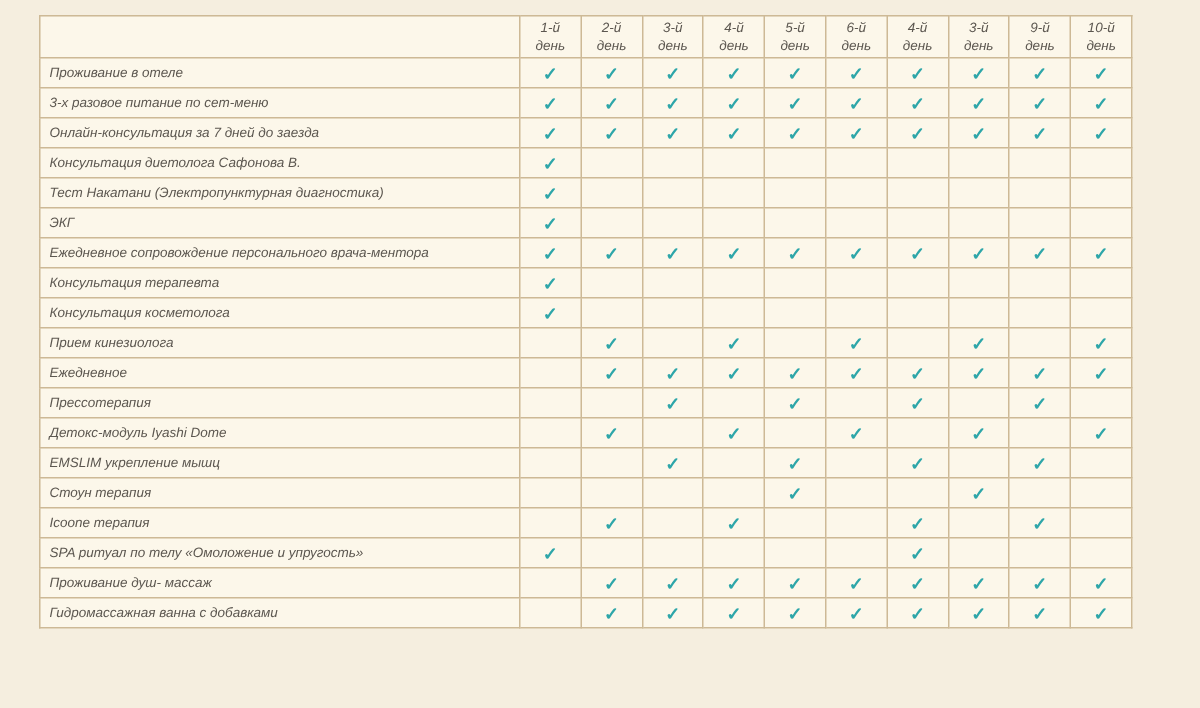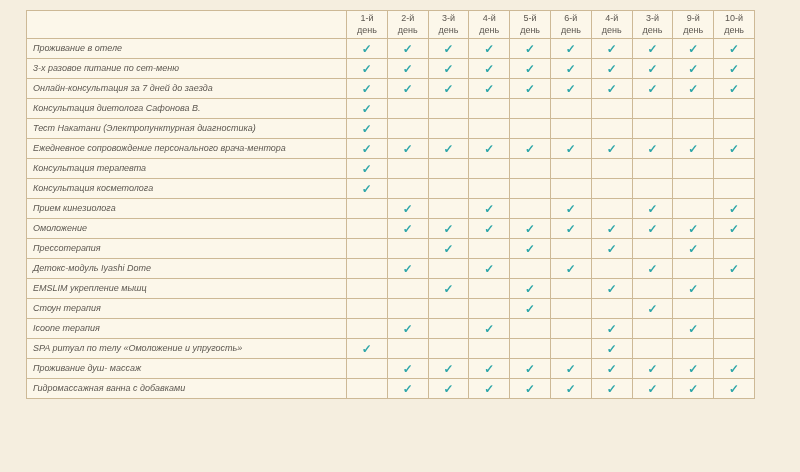--- a/index.html
+++ b/index.html
@@ -31,20 +31,21 @@
     font-size:9px;
     color:#5c5750;
     padding:0;
   }
   .schedule thead th{
     height:27px;
     font-weight:normal;
     text-align:center;
     line-height:1.3;
     vertical-align:middle;
+    font-style:italic;
   }
   .schedule tbody td{
     height:15px;
     vertical-align:middle;
   }
   .schedule td.label{
     text-align:left;
     padding:2px 6px 2px 6px;
     line-height:1.25;
     font-style:italic;
@@ -183,20 +184,33 @@
           <td class="day"></td>
           <td class="day"></td>
           <td class="day"></td>
           <td class="day"></td>
           <td class="day"></td>
           <td class="day"></td>
           <td class="day"></td>
           <td class="day"></td>
         </tr>
         <tr>
+          <td class="label">ЭКГ</td>
+          <td class="day"><span class="check">✓</span></td>
+          <td class="day"></td>
+          <td class="day"></td>
+          <td class="day"></td>
+          <td class="day"></td>
+          <td class="day"></td>
+          <td class="day"></td>
+          <td class="day"></td>
+          <td class="day"></td>
+          <td class="day"></td>
+        </tr>
+        <tr>
           <td class="label">Ежедневное сопровождение  персонального врача-ментора</td>
           <td class="day"><span class="check">✓</span></td>
           <td class="day"><span class="check">✓</span></td>
           <td class="day"><span class="check">✓</span></td>
           <td class="day"><span class="check">✓</span></td>
           <td class="day"><span class="check">✓</span></td>
           <td class="day"><span class="check">✓</span></td>
           <td class="day"><span class="check">✓</span></td>
           <td class="day"><span class="check">✓</span></td>
           <td class="day"><span class="check">✓</span></td>
@@ -235,21 +249,21 @@
           <td class="day"></td>
           <td class="day"><span class="check">✓</span></td>
           <td class="day"></td>
           <td class="day"><span class="check">✓</span></td>
           <td class="day"></td>
           <td class="day"><span class="check">✓</span></td>
           <td class="day"></td>
           <td class="day"><span class="check">✓</span></td>
         </tr>
         <tr>
-          <td class="label">Омоложение</td>
+          <td class="label">Ежедневное</td>
           <td class="day"></td>
           <td class="day"><span class="check">✓</span></td>
           <td class="day"><span class="check">✓</span></td>
           <td class="day"><span class="check">✓</span></td>
           <td class="day"><span class="check">✓</span></td>
           <td class="day"><span class="check">✓</span></td>
           <td class="day"><span class="check">✓</span></td>
           <td class="day"><span class="check">✓</span></td>
           <td class="day"><span class="check">✓</span></td>
           <td class="day"><span class="check">✓</span></td>

